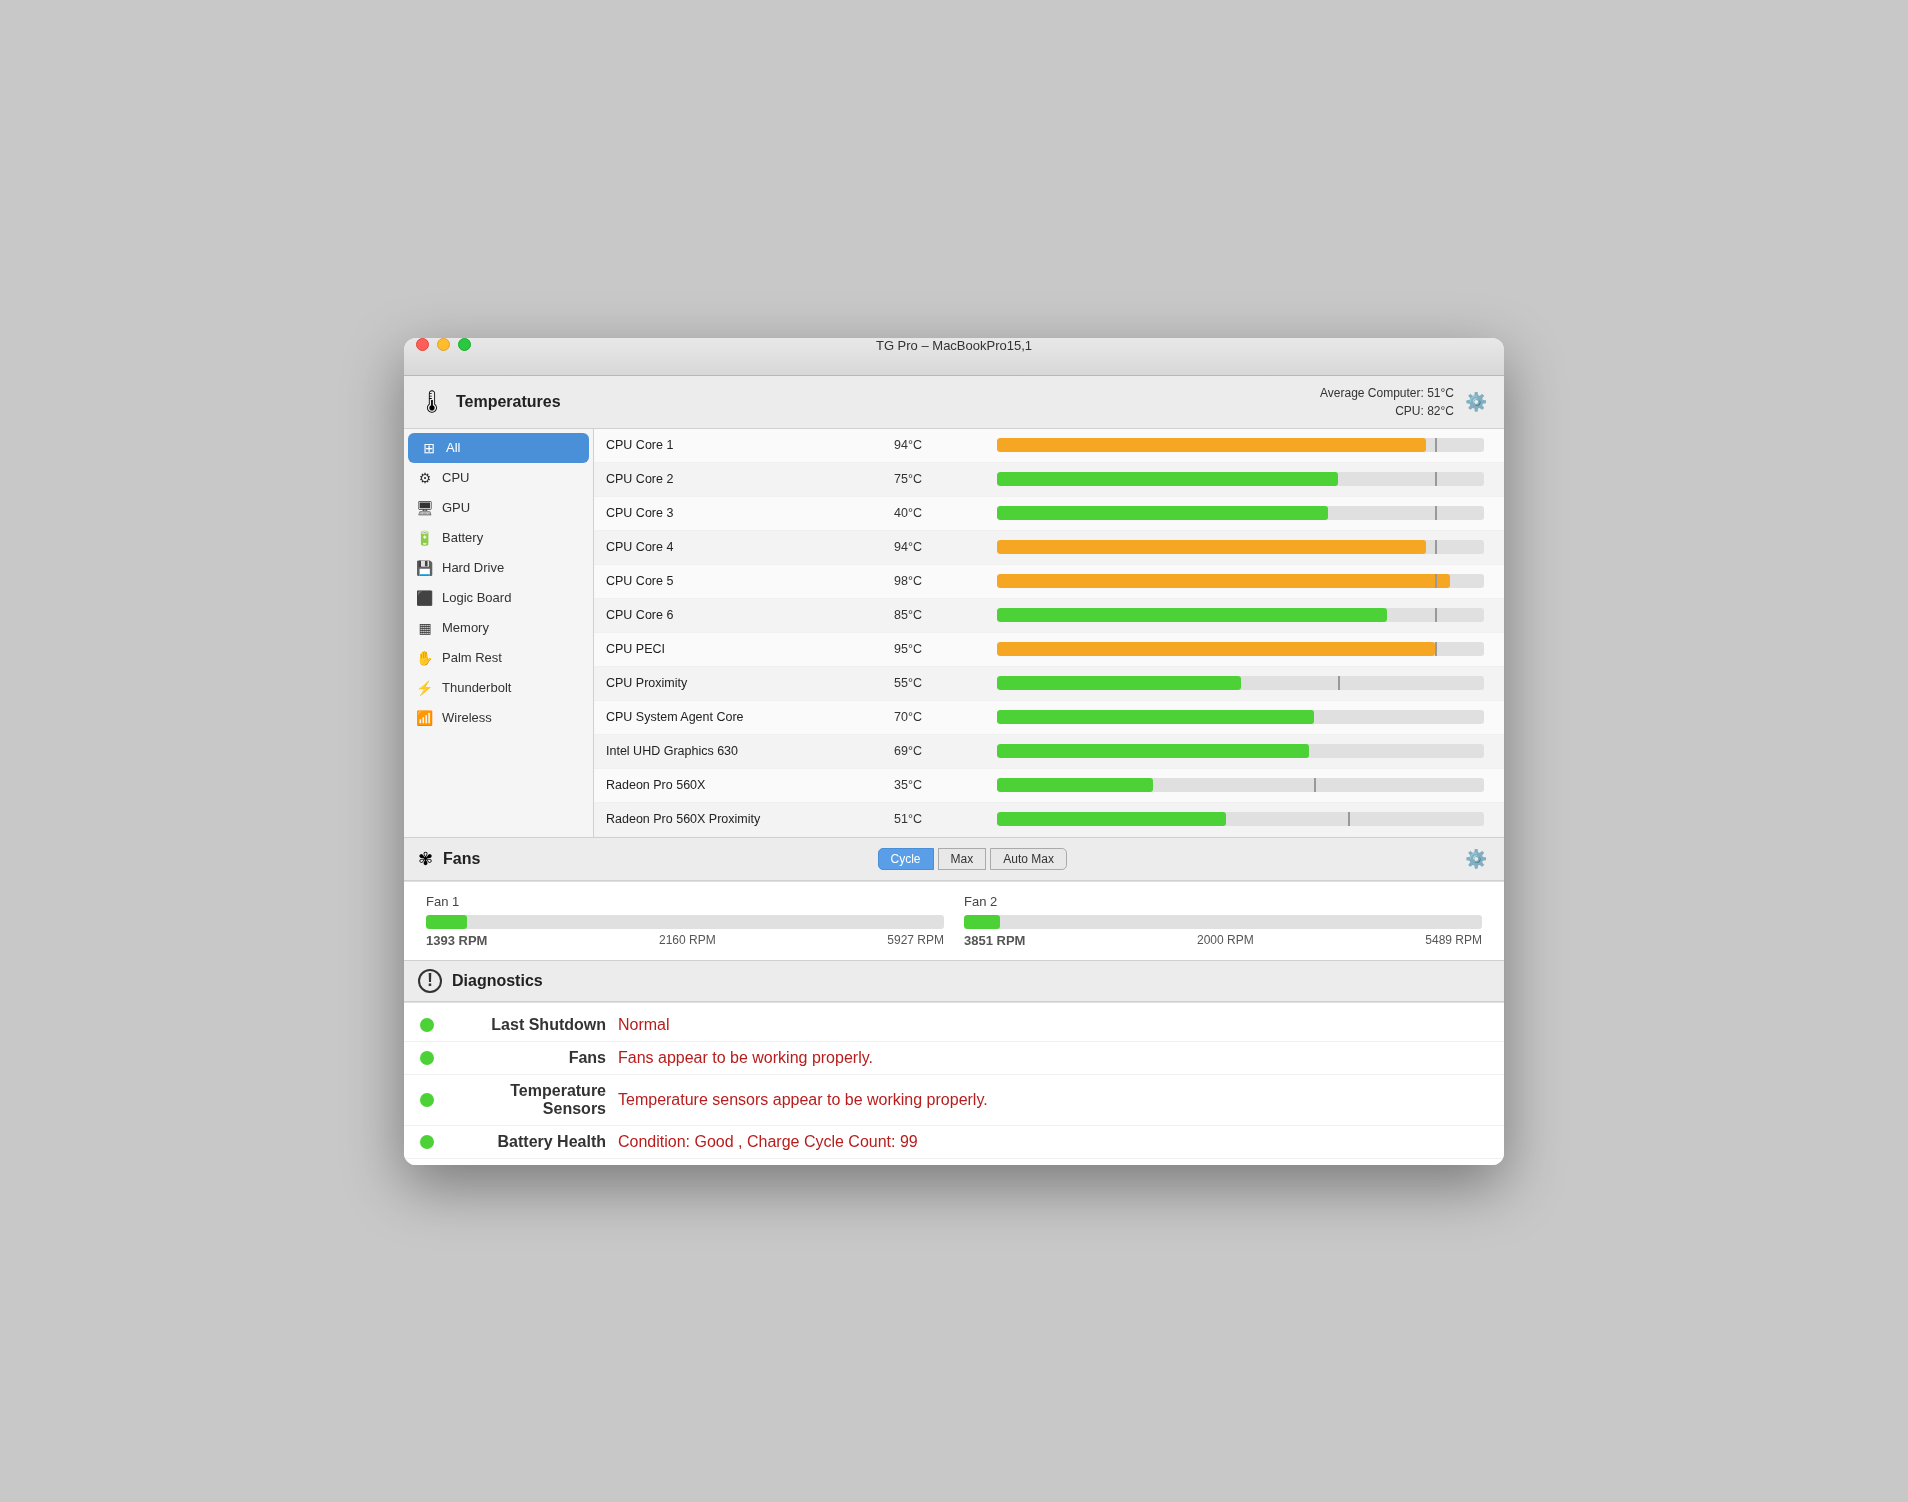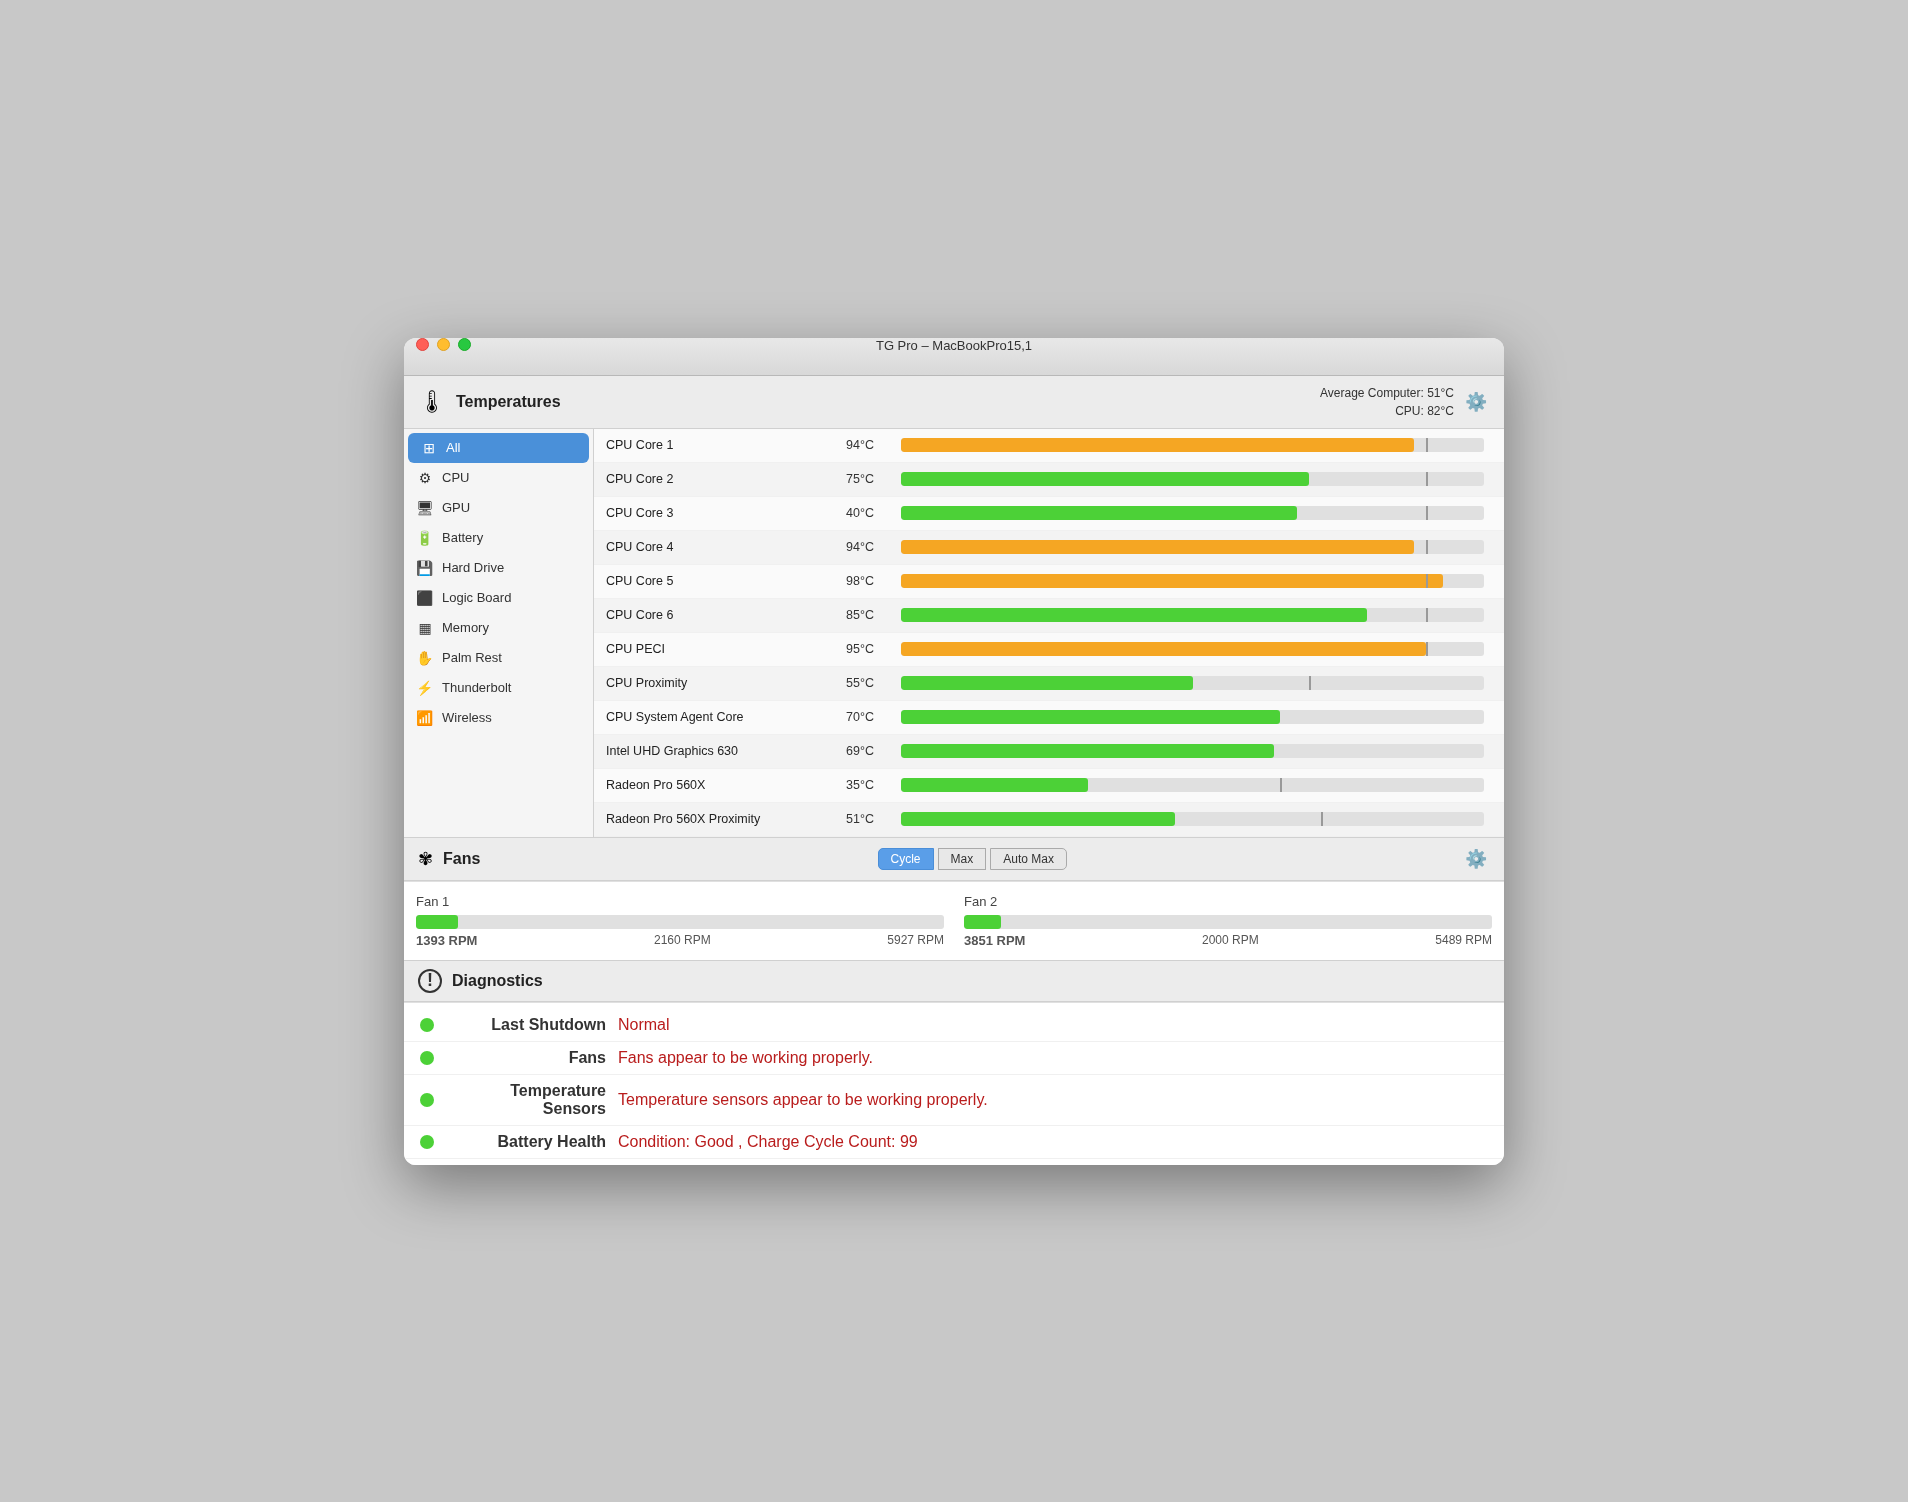--- a/index.html
+++ b/index.html
@@ -129,20 +129,21 @@
       flex: 1;
       overflow-y: auto;
       background: white;
     }
     .temp-row {
       display: flex;
       align-items: center;
       padding: 4px 12px;
       border-bottom: 1px solid #f0f0f0;
       min-height: 34px;
+      gap: 48px;
     }
     .temp-row:nth-child(odd) { background: #fafafa; }
     .temp-row:nth-child(even) { background: #f3f3f3; }
     .temp-name {
       width: 240px;
       font-size: 12.5px;
       color: #222;
       flex-shrink: 0;
     }
     .temp-value {
@@ -205,21 +206,21 @@
       color: #333;
     }
     .fan-mode-btn.active {
       background: #5a9ee8;
       color: white;
       border-color: #4a8ed8;
     }
     .fan-mode-btn:first-child { border-radius: 5px 0 0 5px; }
     .fan-mode-btn:last-of-type { border-radius: 0 5px 5px 0; }
     .fans-body {
-      padding: 12px 12px;
+      padding: 12px 22px;
       background: white;
       border-top: 1px solid #e0e0e0;
     }
     .fans-grid {
       display: flex;
       gap: 20px;
     }
     .fan-item {
       flex: 1;
     }

